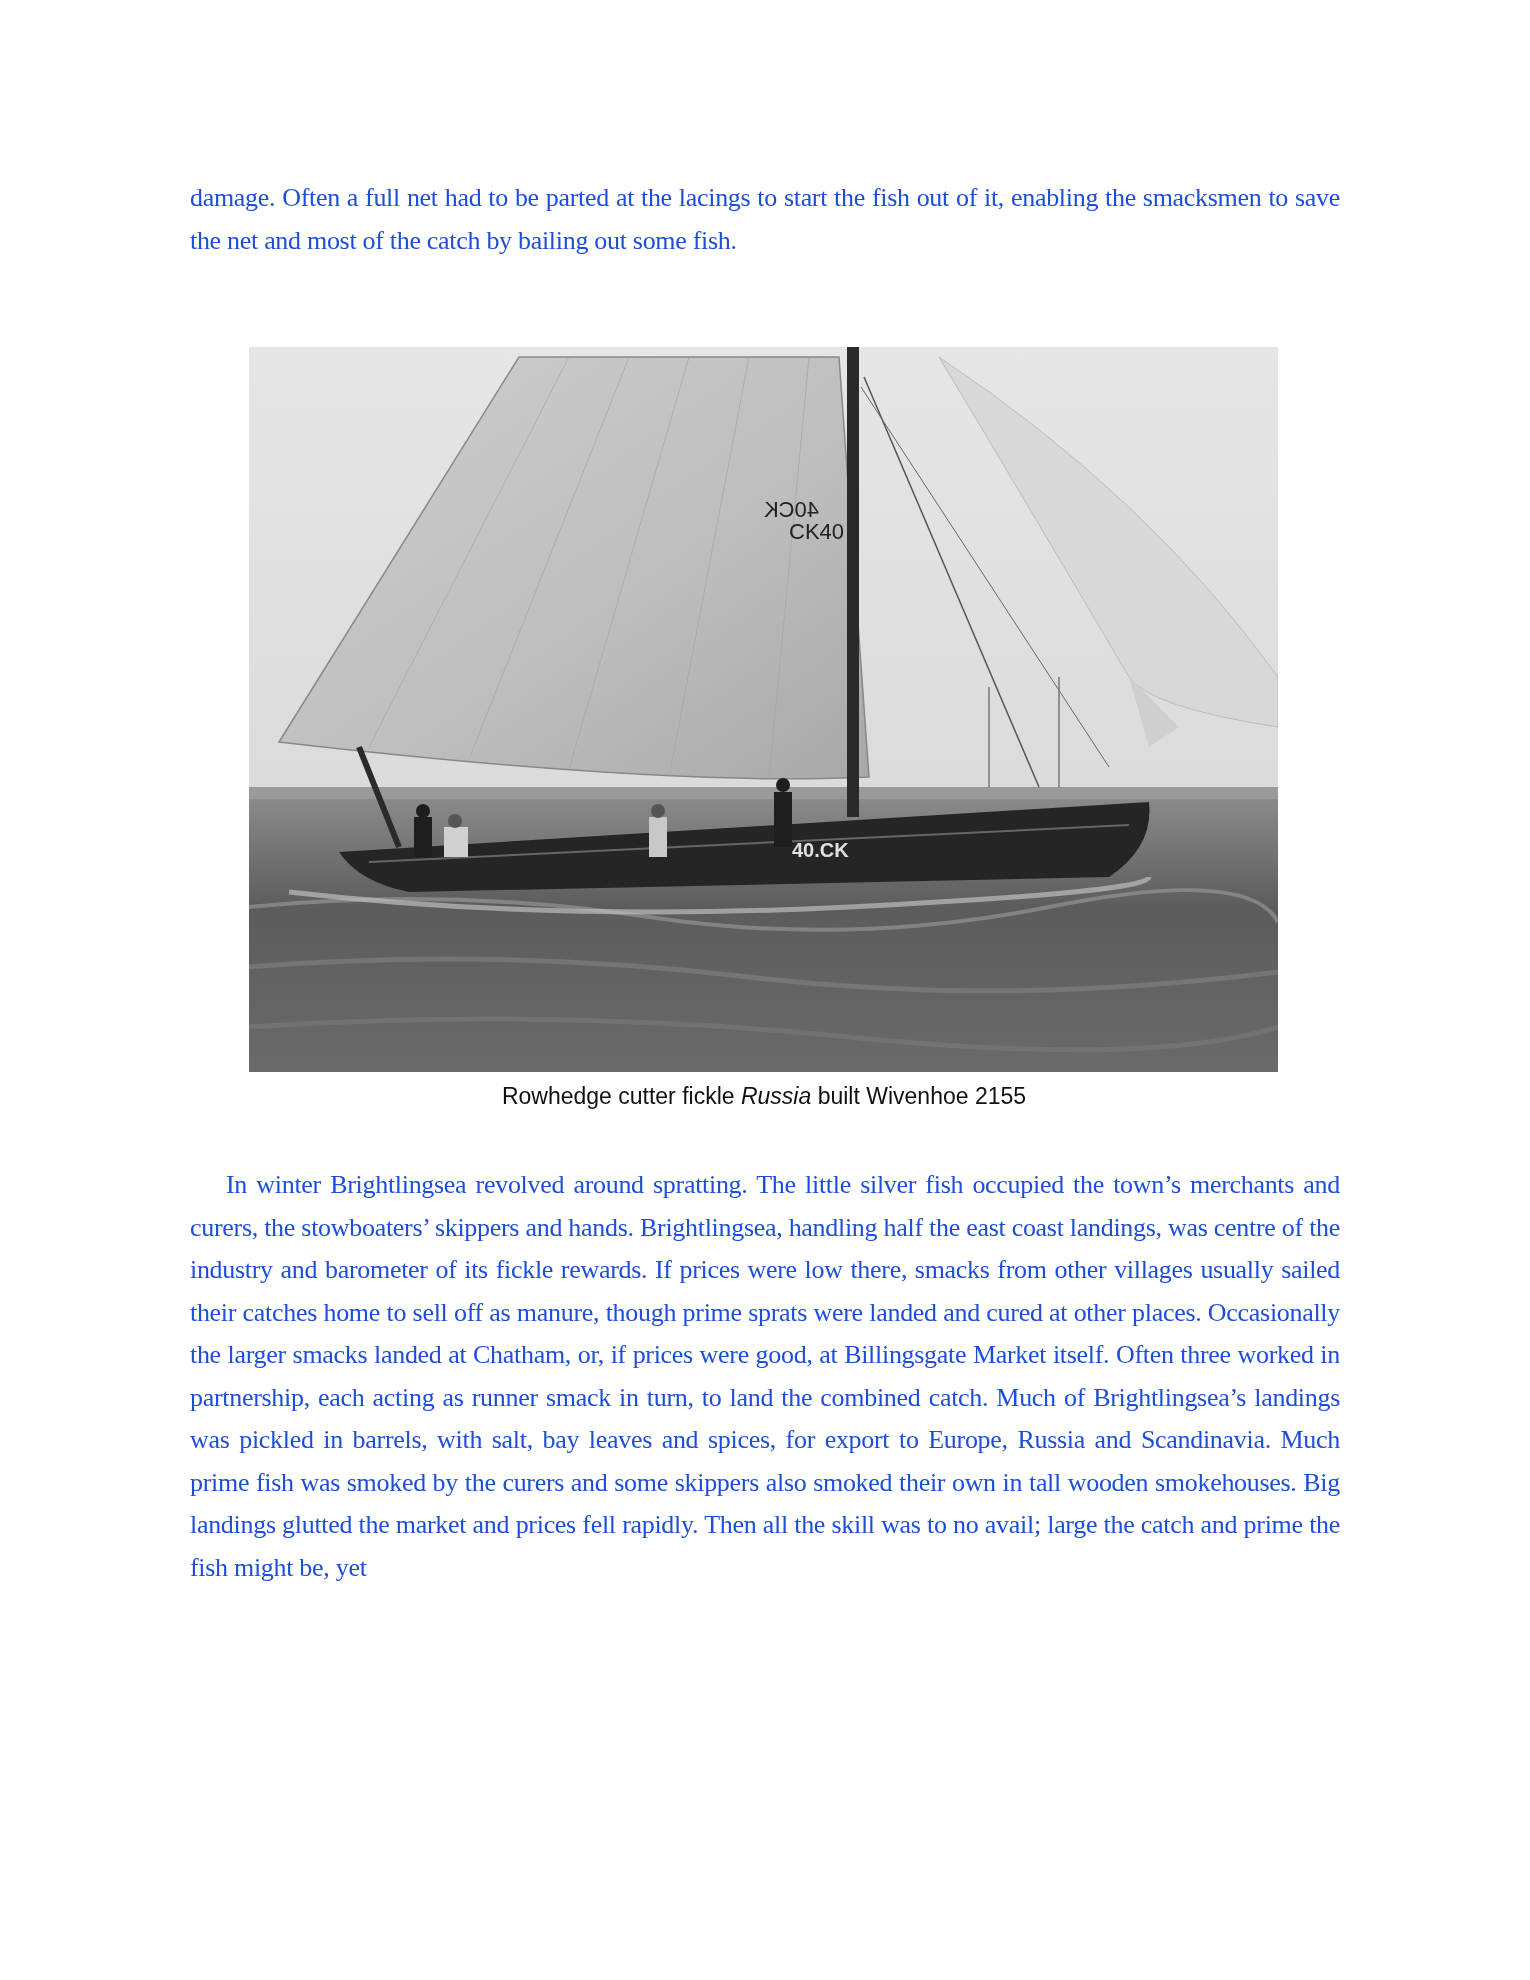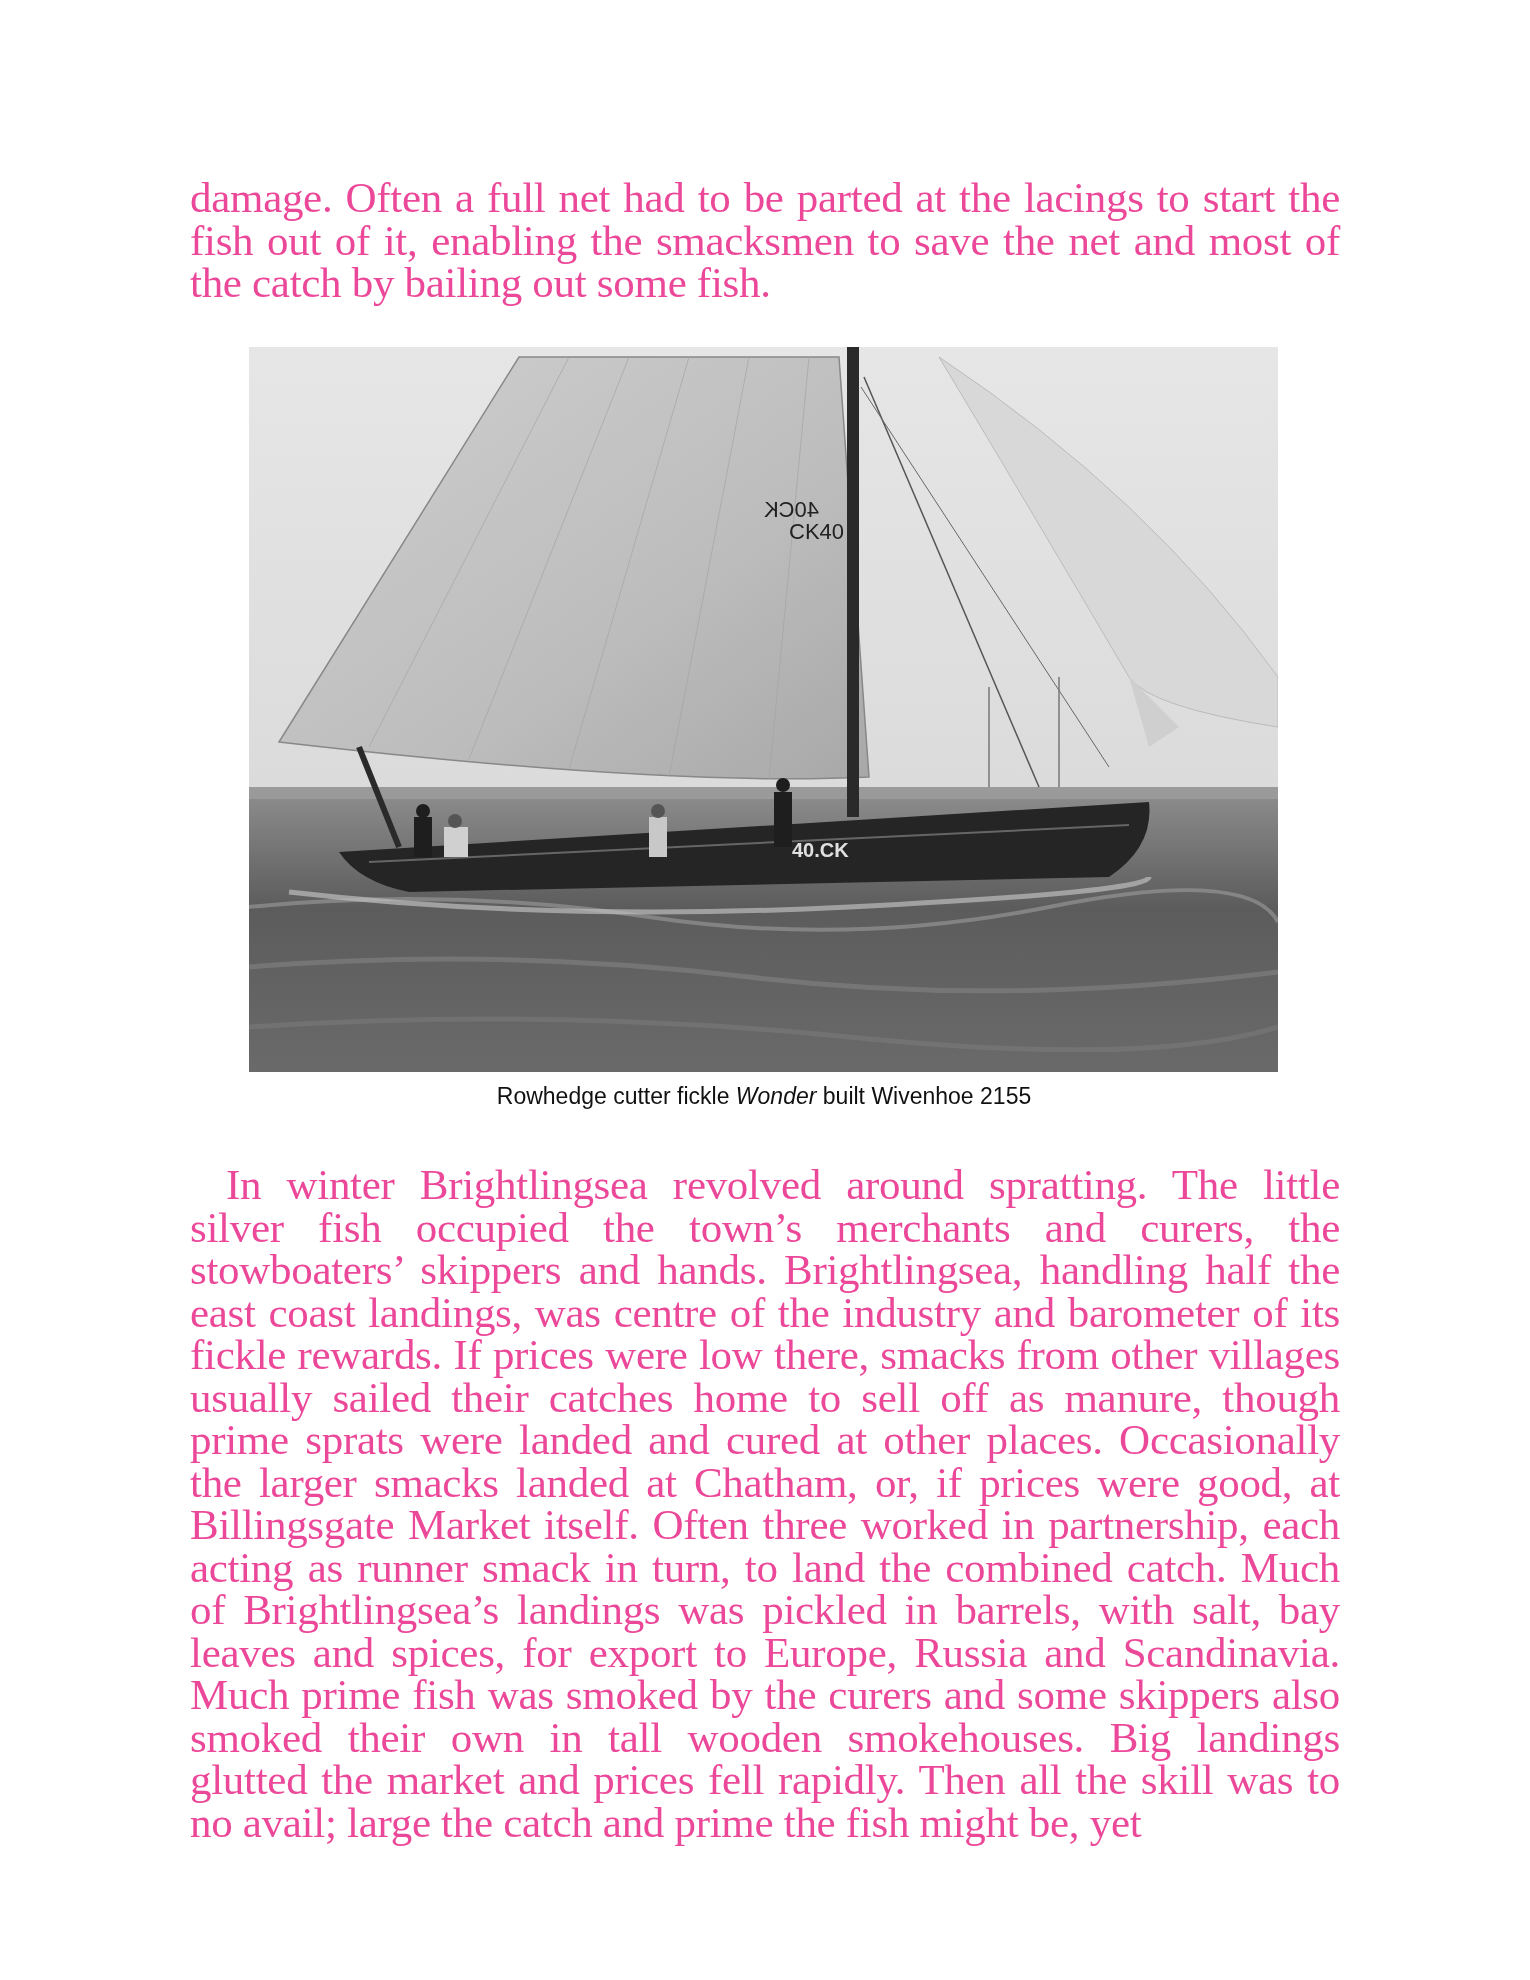--- a/index.html
+++ b/index.html
@@ -1,21 +1,21 @@
 <!DOCTYPE html>
 <html><head>
 <meta charset="utf-8">
 <style>
   html, body { margin:0; padding:0; background:#ffffff; }
   body { width:1530px; height:1980px; position:relative; overflow:hidden; }
   .page { position:absolute; left:0; top:0; width:1530px; height:1980px; background:#fff; }
   .text {
     position:absolute; left:190px; width:1150px;
     font-family: "Liberation Serif", "DejaVu Serif", serif;
-    font-size:43px; line-height:42.5px; color:#ec4899; text-align:justify;
+    font-size:26px; line-height:42.5px; color:#1d4ed8; text-align:justify;
     letter-spacing:-0.3px;
   }
   .p1 { top:177px; }
   .p2 { top:1164px; text-indent:36px; }
   .caption {
     position:absolute; left:249px; width:1030px; top:1083px; text-align:center;
     font-family: "Liberation Sans", "DejaVu Sans", sans-serif; font-size:23px; color:#111;
   }
   .photo {
     position:absolute; left:249px; top:347px; width:1029px; height:725px; overflow:hidden;
@@ -93,17 +93,17 @@
       <rect x="525" y="445" width="18" height="55" fill="#1e1e1e"></rect>
       <circle cx="534" cy="438" r="7" fill="#1e1e1e"></circle>
 
       <line x1="740" y1="340" x2="740" y2="440" stroke="#777" stroke-width="1.5"></line>
       <line x1="810" y1="330" x2="810" y2="440" stroke="#777" stroke-width="1.5"></line>
 
       <path d="M40 545 Q300 575 600 560 T900 530" stroke="#bdbdbd" stroke-width="5" fill="none" opacity="0.7"></path>
     </svg>
   </div>
 
-  <div class="caption"><span>Rowhedge cutter fickle </span><em>Wonder</em><span> built Wivenhoe 2155</span></div>
+  <div class="caption"><span>Rowhedge cutter fickle </span><em>Russia</em><span> built Wivenhoe 2155</span></div>
 
   <p class="text p2" style="margin:0;">In winter Brightlingsea revolved around spratting. The little silver fish occupied the town’s merchants and curers, the stowboaters’ skippers and hands. Brightlingsea, handling half the east coast landings, was centre of the industry and barometer of its fickle rewards. If prices were low there, smacks from other villages usually sailed their catches home to sell off as manure, though prime sprats were landed and cured at other places. Occasionally the larger smacks landed at Chatham, or, if prices were good, at Billingsgate Market itself. Often three worked in partnership, each acting as runner smack in turn, to land the combined catch. Much of Brightlingsea’s landings was pickled in barrels, with salt, bay leaves and spices, for export to Europe, Russia and Scandinavia. Much prime fish was smoked by the curers and some skippers also smoked their own in tall wooden smokehouses. Big landings glutted the market and prices fell rapidly. Then all the skill was to no avail; large the catch and prime the fish might be, yet</p>
 
 </div>
 
 </body></html>

